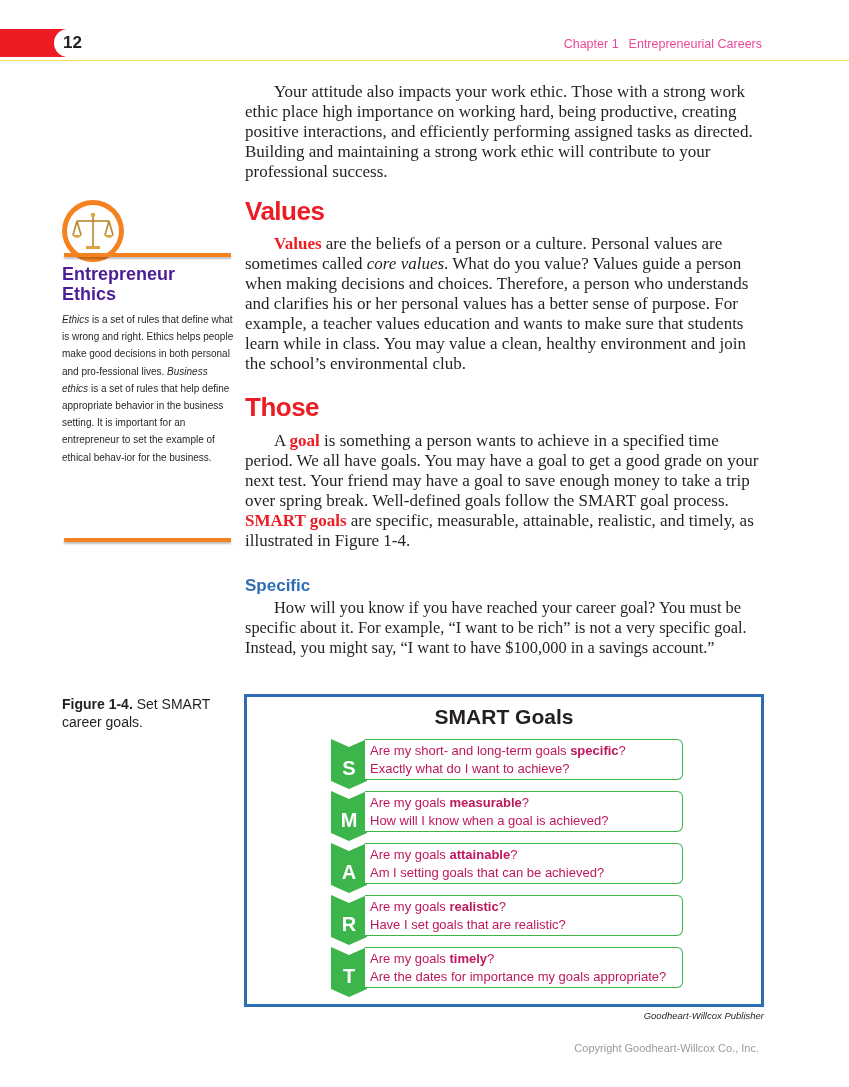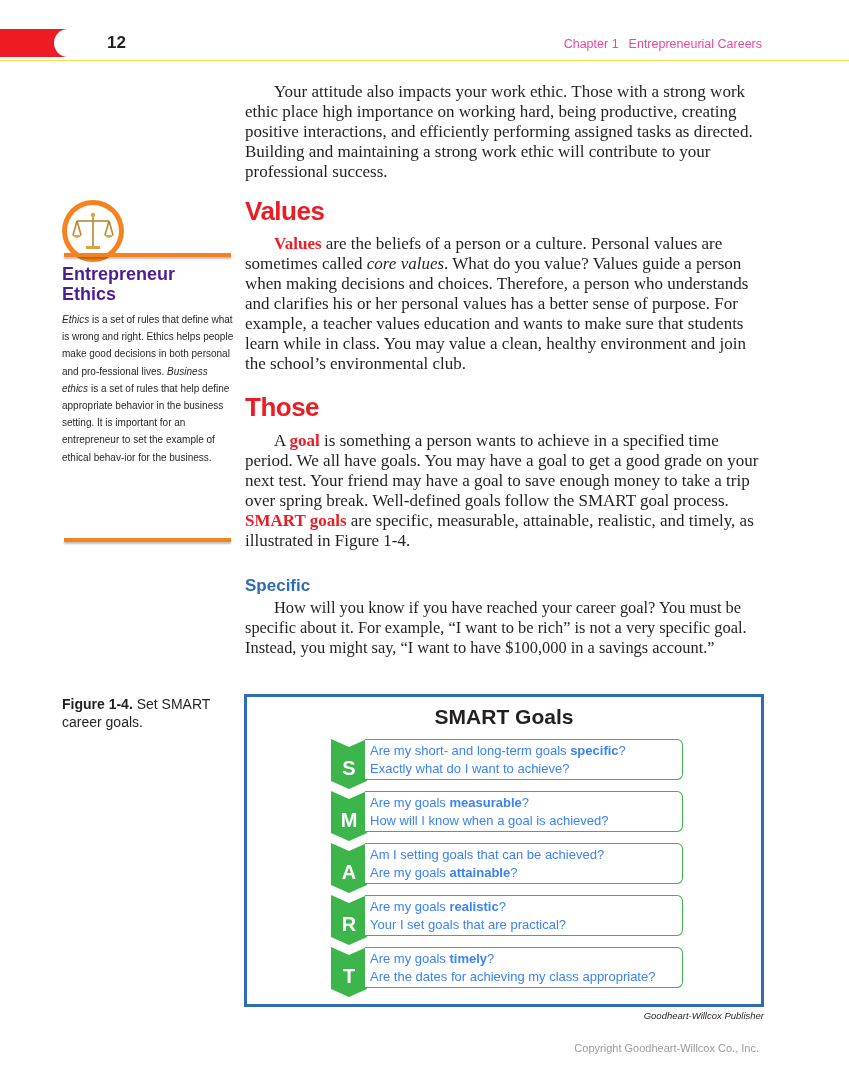--- a/index.html
+++ b/index.html
@@ -3,21 +3,21 @@
 <meta charset="utf-8">
 <style>
   * { box-sizing: border-box; margin: 0; padding: 0; }
   html, body { width: 849px; height: 1087px; background: #ffffff; overflow: hidden; }
   body { position: relative; font-family: "Liberation Serif", serif; color: #231f20; }
 
   
   .header-bar { position: absolute; left: 0; top: 29px; width: 849px; height: 32px; }
   .red-tab { position: absolute; left: 0; top: 0; width: 66px; height: 28px; background: #ed1c24; }
   .page-pill { position: absolute; left: 54px; top: 0; width: 40px; height: 28px; background: #fff; border-radius: 14px 0 0 14px; }
-  .page-num { position: absolute; left: 63px; top: 4px; font-family: "Liberation Sans", sans-serif; font-weight: bold; font-size: 17px; color: #231f20; margin-left: 44px; }
+  .page-num { position: absolute; left: 63px; top: 4px; font-family: "Liberation Sans", sans-serif; font-weight: bold; font-size: 17px; color: #231f20; }
   .chapter-label { position: absolute; right: 87px; top: 8px; font-family: Liberation Sans, sans-serif; font-size: 12.5px; color: #ec4899; }
   .chapter-label span { margin-left: 10px; }
   .header-rule { position: absolute; left: 0; top: 31px; width: 849px; height: 1px; background: #f5e04a; }
 
   
   .main { position: absolute; left: 245px; width: 516px; }
   .para { font-size: 17px; line-height: 20px; text-indent: 29px; }
   .section-h { font-family: "Liberation Sans", sans-serif; color: #ed1c24; font-size: 26px; line-height: 30px; letter-spacing: -0.5px; }
   .sub-h { font-family: "Liberation Sans", sans-serif; color: #2e6db4; font-size: 17px; line-height: 20px; }
   .term { color: #ed1c24; font-weight: bold; }
@@ -33,21 +33,21 @@
   .fig-caption { position: absolute; left: 62px; top: 695px; width: 170px; font-family: "Liberation Sans", sans-serif; font-size: 14px; line-height: 18px; color: #231f20; }
   .fig-caption b { font-weight: bold; }
 
   
   .smart-box { position: absolute; left: 244px; top: 694px; width: 520px; height: 313px; border: 3px solid #2e6db4; background: #fff; }
   .smart-title { position: absolute; left: 0; top: 8px; width: 100%; text-align: center; font-family: "Liberation Sans", sans-serif; font-weight: bold; font-size: 21px; color: #231f20; }
   .smart-row { position: absolute; left: 84px; width: 352px; height: 50px; }
   .chev { position: absolute; left: 0; top: 0; width: 36px; height: 50px; }
   .chev svg { display: block; }
   .chev-letter { position: absolute; left: 0; top: 18px; width: 36px; text-align: center; font-family: "Liberation Sans", sans-serif; font-weight: bold; font-size: 20px; color: #fff; }
-  .smart-card { position: absolute; left: 34px; top: 0; width: 318px; height: 41px; border: 1.5px solid #3cb54a; border-radius: 6px; background: #fff; border-left: none; border-radius: 0 6px 6px 0; padding: 2px 0 0 5px; font-family: "Liberation Sans", sans-serif; font-size: 13px; line-height: 18px; color: #3b82f6; }
+  .smart-card { position: absolute; left: 34px; top: 0; width: 318px; height: 41px; border: 1.5px solid #3cb54a; border-radius: 6px; background: #fff; border-left: none; border-radius: 0 6px 6px 0; padding: 2px 0 0 5px; font-family: "Liberation Sans", sans-serif; font-size: 13px; line-height: 18px; color: #be185d; }
   .smart-card b { font-weight: bold; }
 
   .credit { position: absolute; right: 85px; top: 1010px; font-family: "Liberation Sans", sans-serif; font-style: italic; font-size: 9.5px; color: #231f20; }
   .copyright { position: absolute; right: 90px; top: 1042px; font-family: "Liberation Sans", sans-serif; font-size: 11px; color: #9a9a9a; }
 </style>
 </head>
 <body>
 
 <div class="header-bar">
   <div class="red-tab"></div>
@@ -136,46 +136,46 @@
   </div>
 
   <div class="smart-row" style="top:146px;">
     <div class="chev">
         <svg width="36" height="50">
           <polygon points="0,0 18,8 36,0 36,42 18,50 0,42" fill="#3cb54a"></polygon>
         </svg>
       </div>
     <div class="chev-letter">A</div>
     <div class="smart-card">
+        <div><span>Are my goals </span><b>attainable</b><span>?</span></div>
         <div>Am I setting goals that can be achieved?</div>
-        <div><span>Are my goals </span><b>attainable</b><span>?</span></div>
       </div>
   </div>
 
   <div class="smart-row" style="top:198px;">
     <div class="chev">
         <svg width="36" height="50">
           <polygon points="0,0 18,8 36,0 36,42 18,50 0,42" fill="#3cb54a"></polygon>
         </svg>
       </div>
     <div class="chev-letter">R</div>
     <div class="smart-card">
         <div><span>Are my goals </span><b>realistic</b><span>?</span></div>
-        <div>Your I set goals that are practical?</div>
+        <div>Have I set goals that are realistic?</div>
       </div>
   </div>
 
   <div class="smart-row" style="top:250px;">
     <div class="chev">
         <svg width="36" height="50">
           <polygon points="0,0 18,8 36,0 36,42 18,50 0,42" fill="#3cb54a"></polygon>
         </svg>
       </div>
     <div class="chev-letter">T</div>
     <div class="smart-card">
         <div><span>Are my goals </span><b>timely</b><span>?</span></div>
-        <div>Are the dates for achieving my class appropriate?</div>
+        <div>Are the dates for importance my goals appropriate?</div>
       </div>
   </div>
 </div>
 
 <div class="credit">Goodheart-Willcox Publisher</div>
 <div class="copyright">Copyright Goodheart-Willcox Co., Inc.</div>
 
 </body></html>

